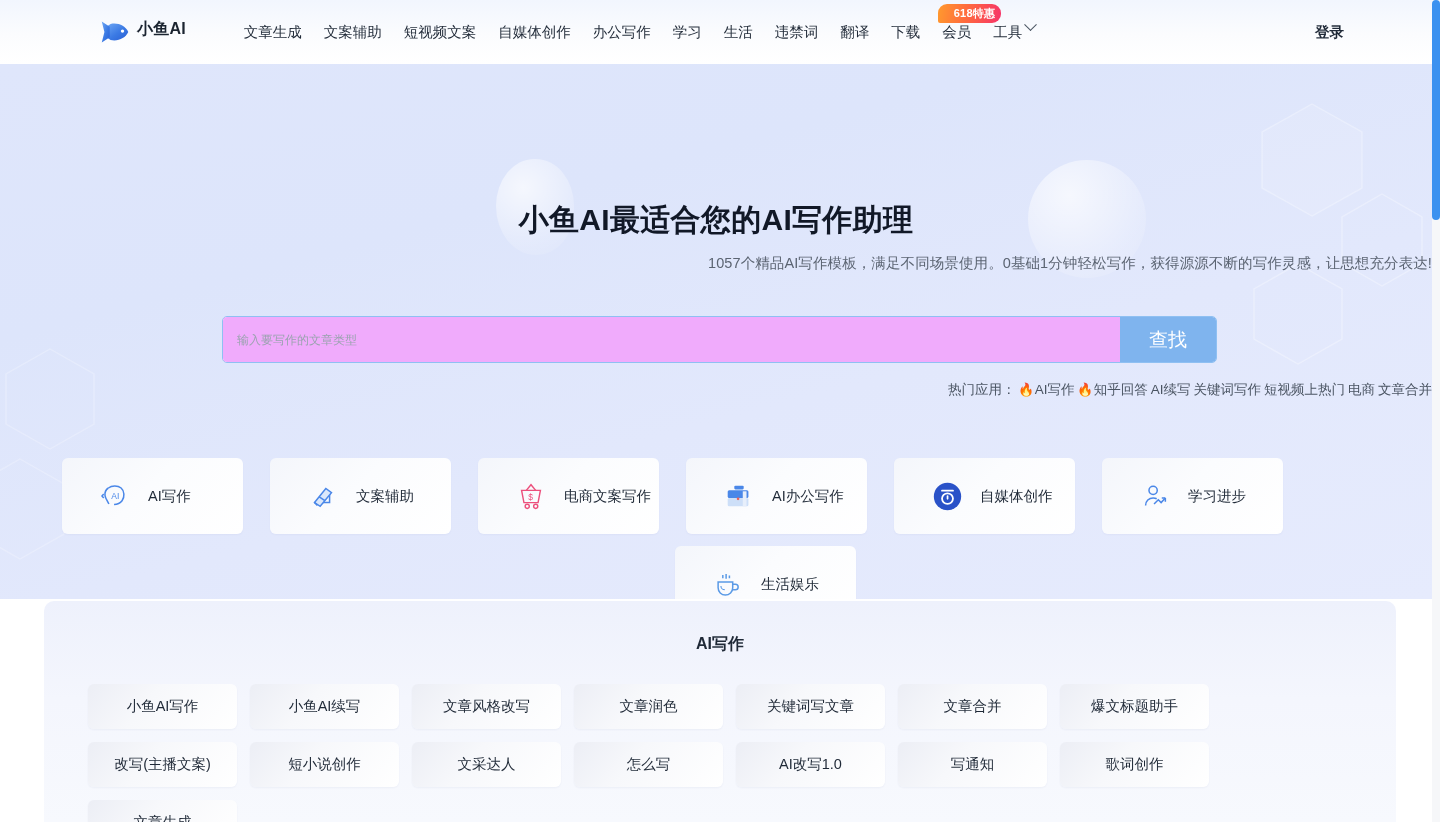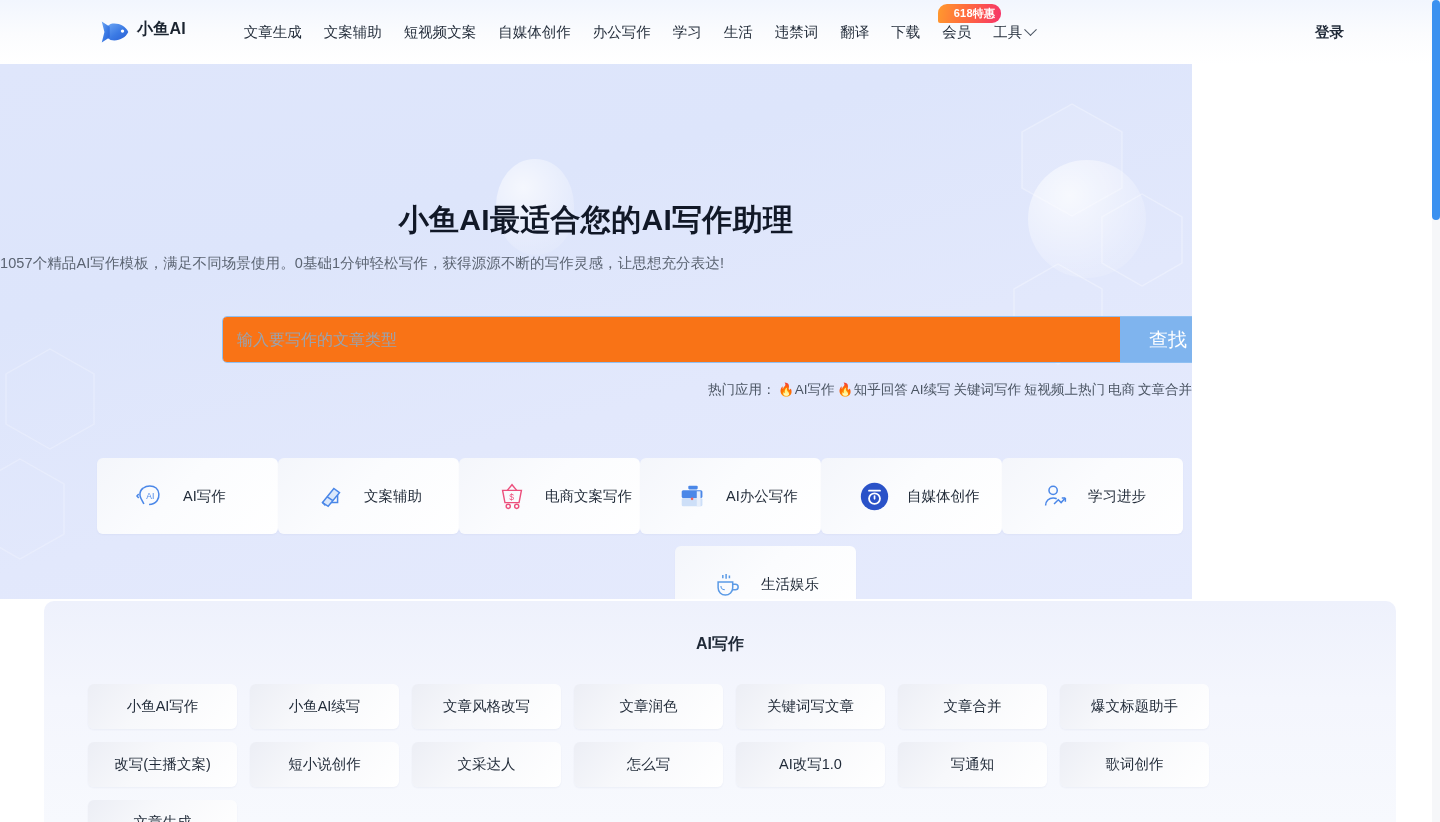--- a/index.html
+++ b/index.html
@@ -43,21 +43,21 @@
   }
   .nav-item {
     position: relative;
     font-size: 14.5px;
     color: #1f2937;
     padding: 0 11px;
     white-space: nowrap;
     cursor: pointer;
     line-height: 64px;
   }
-  .nav-item.has-caret { display: flex; align-items: center; gap: 4px; line-height: normal; }
+  .nav-item.has-caret { display: flex; align-items: flex-start; gap: 4px; line-height: normal; }
   .caret {
     width: 9px; height: 9px; display: inline-block;
     border-right: 1.4px solid #4b5563;
     border-bottom: 1.4px solid #4b5563;
     transform: rotate(45deg) translate(-2px,-2px);
   }
   .badge-hot {
     position: absolute;
     top: 4px; left: 50%;
     transform: translateX(-30%);
@@ -77,21 +77,21 @@
     font-size: 14.5px;
     font-weight: 700;
     color: #1f2937;
     cursor: pointer;
     white-space: nowrap;
   }
 
   
   .hero {
     position: relative;
-    width: 1192px;
+    width: 1432px;
     height: 535px;
     background: linear-gradient(165deg, #dfe6fb 0%, #dde5fb 30%, #e2e8fc 60%, #e6ebfd 100%);
     overflow: hidden;
   }
   .blob {
     position: absolute;
     border-radius: 50%;
     background: radial-gradient(circle at 35% 30%, rgba(255,255,255,.70), rgba(255,255,255,.20) 65%, rgba(255,255,255,0) 100%);
     pointer-events: none;
   }
@@ -112,46 +112,46 @@
     position: absolute;
     left: 0; right: 0; top: 136px;
     text-align: center;
     font-size: 30px;
     font-weight: 700;
     color: #111827;
     letter-spacing: .3px;
   }
   .hero-sub {
     position: absolute;
-    left: 0; right: 16px; top: 190px;
-    text-align: left;
+    left: 0; right: 0; top: 190px;
+    text-align: right;
     font-size: 14.5px;
     color: #5b6472;
     letter-spacing: .1px;
   }
 
   
   .search-row {
     position: absolute;
     left: 222px; top: 252px;
     width: 995px; height: 47px;
     display: flex;
     border-radius: 5px;
     overflow: hidden;
     border: 1px solid #8fc0f2;
     background: #ffffff;
   }
   .search-input {
     flex: 1;
     border: none;
     outline: none;
-    font-size: 16px;
+    font-size: 12px;
     color: #111827;
     padding: 0 14px;
-    background: #f97316;
+    background: #f0abfc;
     font-family: "Liberation Sans", "DejaVu Sans", sans-serif;
   }
   .search-input::placeholder { color: #9aa3af; }
   .search-btn {
     width: 96px;
     background: #7fb4ee;
     color: #ffffff;
     font-size: 19px;
     border: none;
     cursor: pointer;
@@ -169,22 +169,21 @@
   .hot-label { color: #4b5563; }
   .hot-link { color: #4b5563; cursor: pointer; margin-left: 3px; }
   .fire { font-size: 13px; }
 
   
   .cards-row {
     position: absolute;
     left: 62px; top: 394px;
     width: 1320px;
     display: flex;
-    gap: 0;
-    margin-left: 35px;
+    gap: 27px;
   }
   .cards-row-2 {
     position: absolute;
     left: 631px; top: 482px;
     display: flex;
     gap: 9px;
     padding-left: 44px;
   }
   .cat-card {
     width: 181px;

